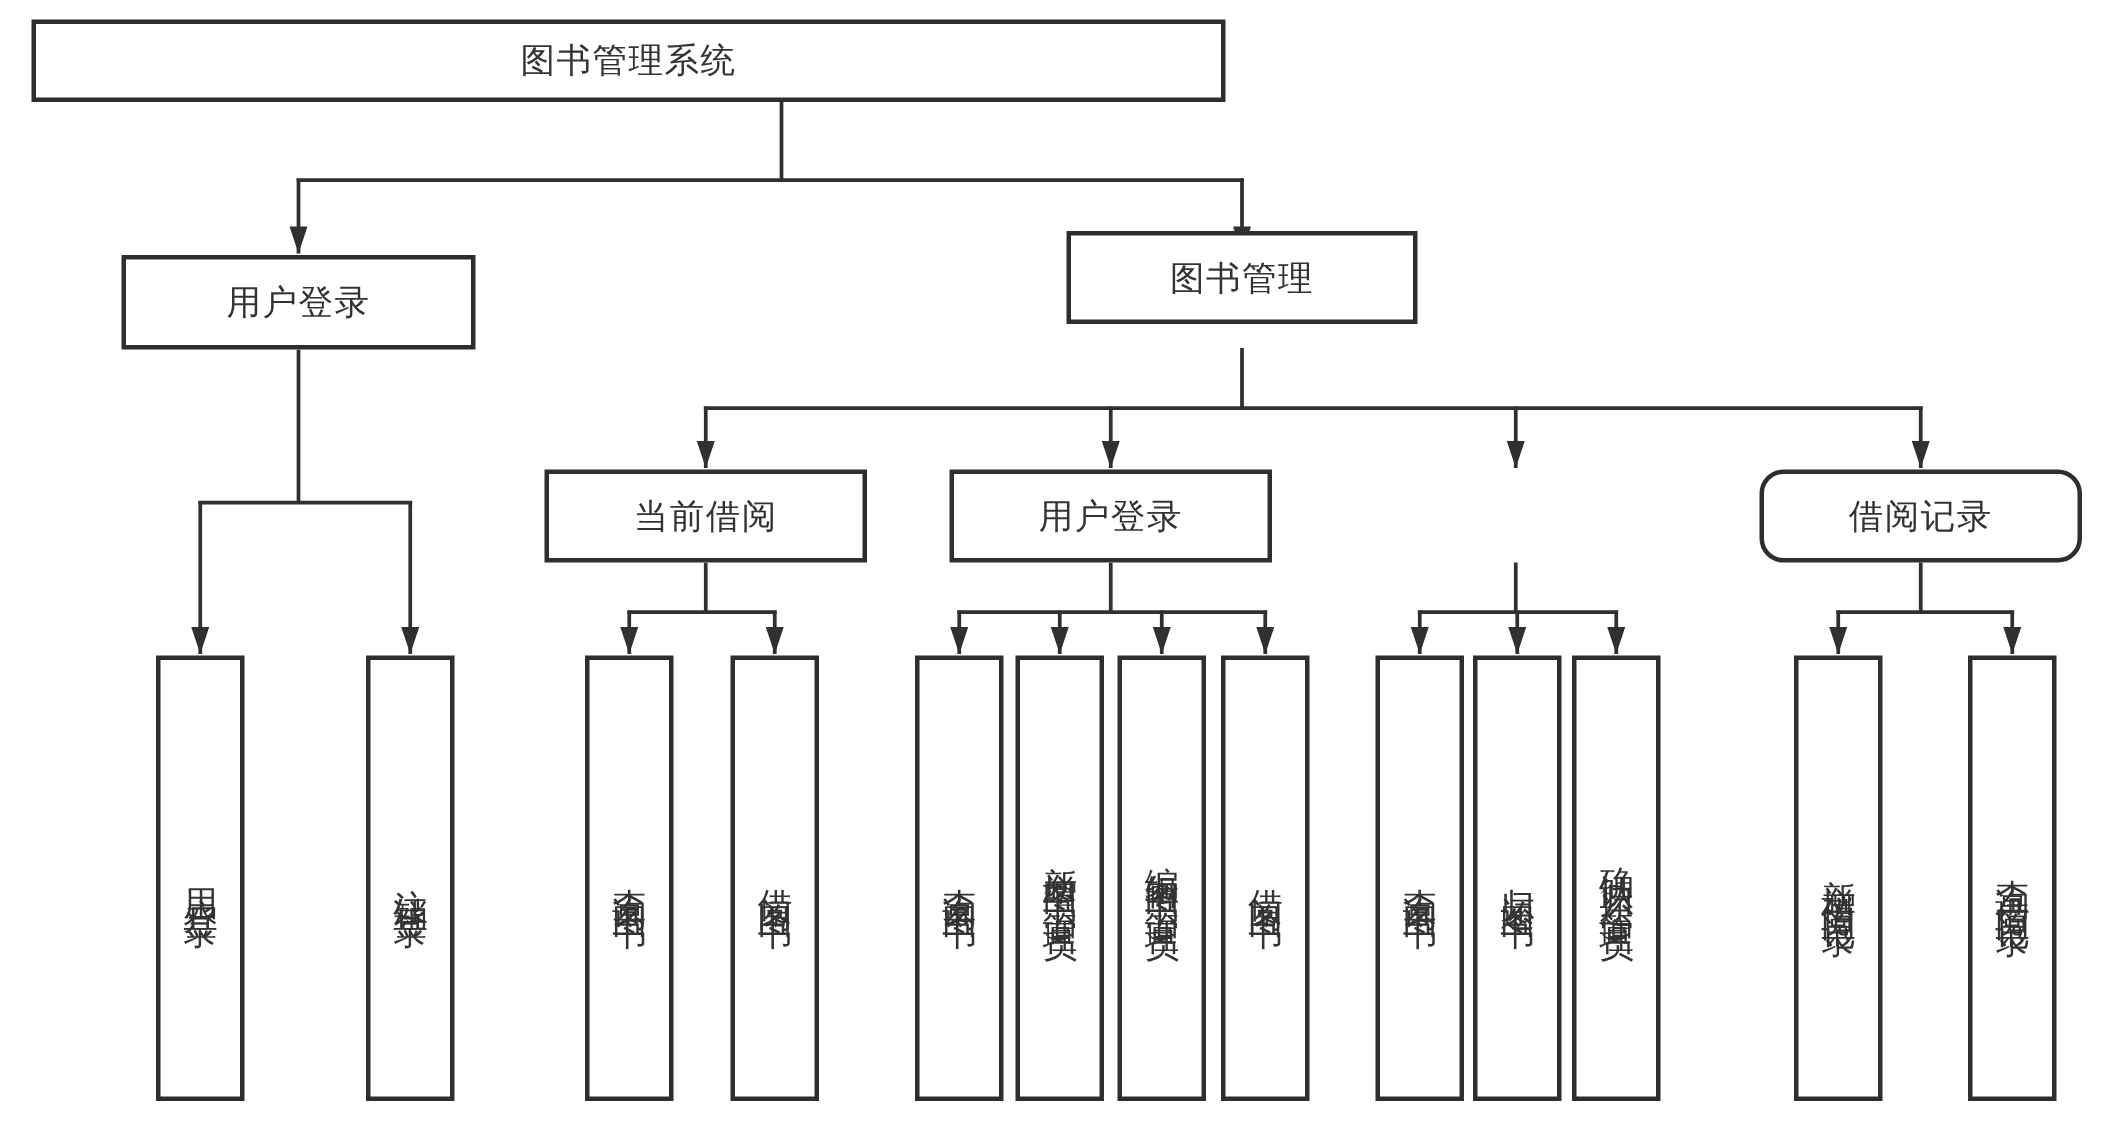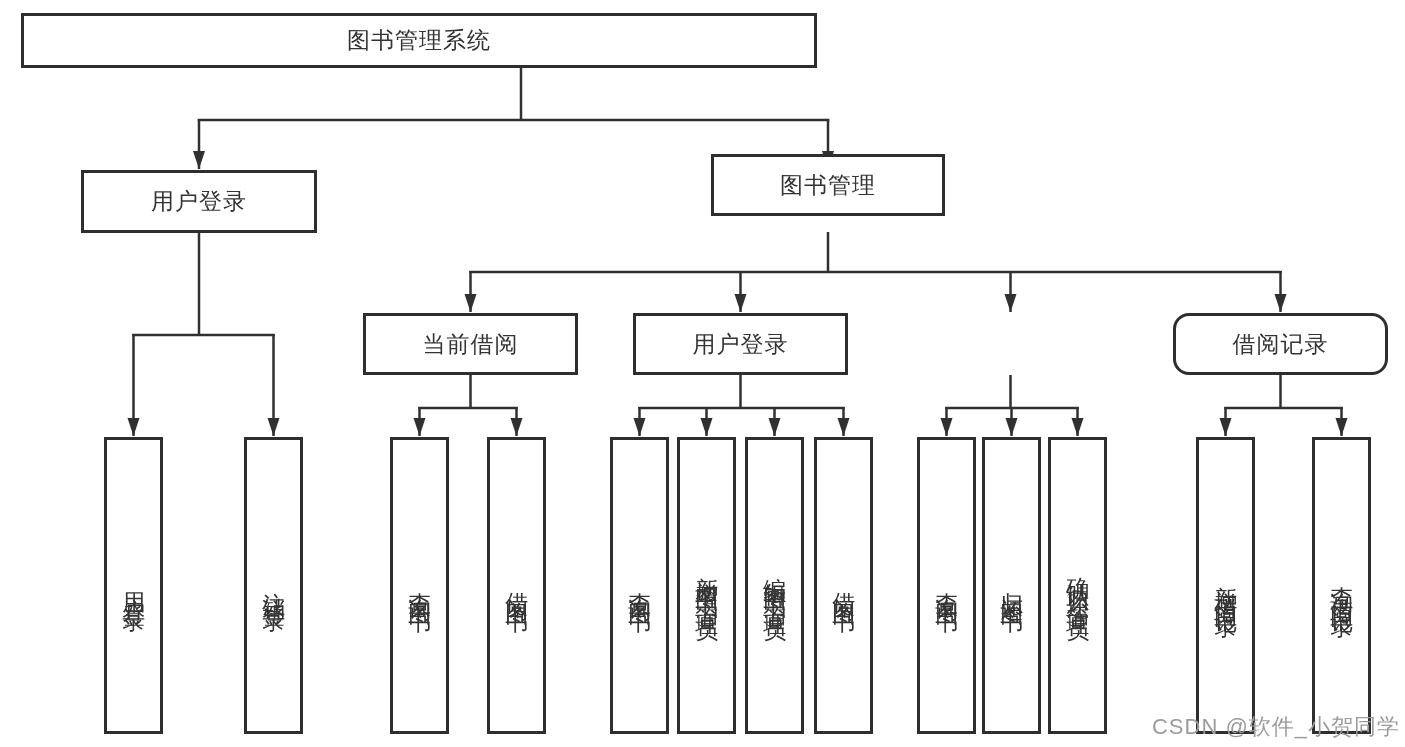--- a/index.html
+++ b/index.html
@@ -109,15 +109,14 @@
   <div class="box vbox" style="left:745px;top:437px;width:59px;height:297px;">编辑图书（管理员）</div>
   <div class="box vbox" style="left:814px;top:437px;width:59px;height:297px;">借阅图书</div>
 
   <div class="box vbox" style="left:917px;top:437px;width:59px;height:297px;">查询图书</div>
   <div class="box vbox" style="left:982px;top:437px;width:59px;height:297px;">归还图书</div>
   <div class="box vbox" style="left:1048px;top:437px;width:59px;height:297px;">确认归还（管理员）</div>
 
   <div class="box vbox" style="left:1196px;top:437px;width:59px;height:297px;">新增借阅记录</div>
   <div class="box vbox" style="left:1312px;top:437px;width:59px;height:297px;">查询借阅记录</div>
 
-  <div class="watermark">CSDN @软件_小贺同学</div>
 
 </div>
 
 </body></html>

